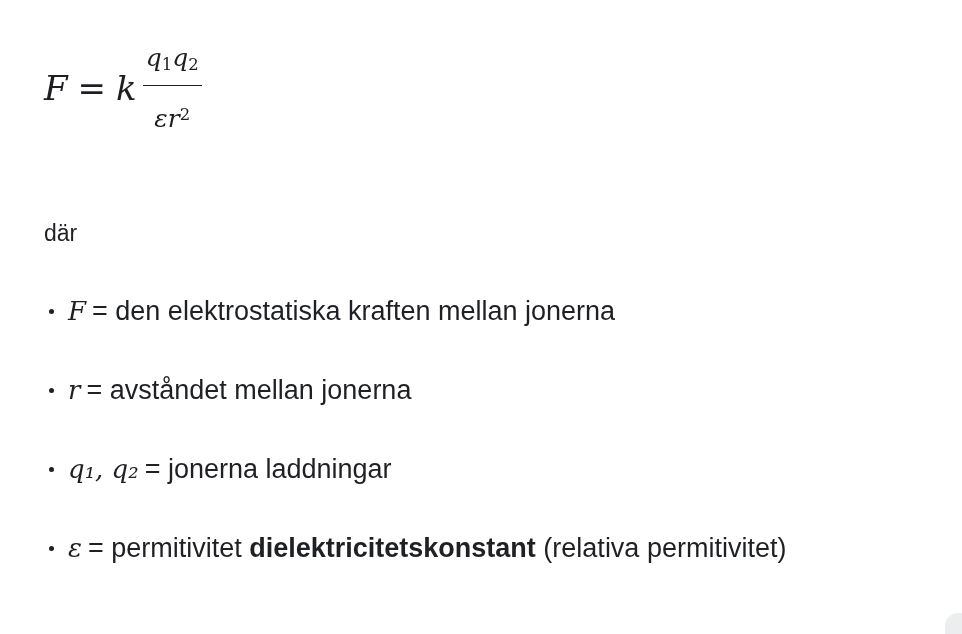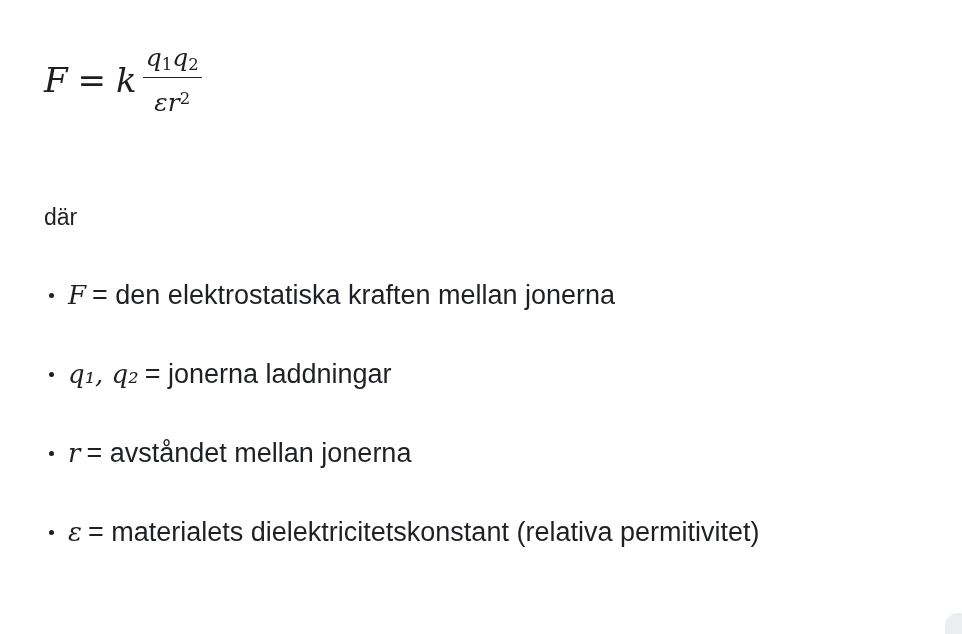--- a/index.html
+++ b/index.html
@@ -33,20 +33,21 @@
     margin: 0 10px;
   }
   .formula .coeff { margin-right: 4px; }
   .frac {
     display: inline-flex;
     flex-direction: column;
     align-items: center;
     vertical-align: middle;
     font-size: 25px;
     margin-left: 2px;
+    gap: 8px;
   }
   .frac .num, .frac .den {
     display: inline-block;
     padding: 0 3px;
     line-height: 1.1;
   }
   .frac .num { padding-bottom: 3px; }
   .frac .den { padding-top: 3px; margin-top: 8px; }
   .frac .bar {
     width: 100%;
@@ -88,21 +89,21 @@
     height: 5px;
     border-radius: 50%;
     background: #1f2023;
   }
   .sym {
     font-family: "DejaVu Serif", serif;
     font-style: italic;
     font-size: 26px;
     margin-right: 6px;
   }
-  .bold-term { font-weight: normal; margin-top: 16px; }
+  .bold-term { font-weight: bold; margin-top: 16px; }
 
   
   .corner-overlay {
     position: absolute;
     right: 0;
     bottom: 0;
     width: 17px;
     height: 21px;
     background: #ebedee;
     border-top-left-radius: 13px;
@@ -127,26 +128,26 @@
 
   
   <p class="intro">där</p>
 
   
   <ul class="var-list">
     <li>
       <span class="bullet"></span><span class="sym">F</span><span>= den elektrostatiska kraften mellan jonerna</span>
     </li>
     <li>
+      <span class="bullet"></span><span class="sym">r</span><span>= avståndet mellan jonerna</span>
+    </li>
+    <li>
       <span class="bullet"></span><span class="sym">q₁, q₂</span><span>= jonerna laddningar</span>
     </li>
     <li>
-      <span class="bullet"></span><span class="sym">r</span><span>= avståndet mellan jonerna</span>
-    </li>
-    <li>
-      <span class="bullet"></span><span class="sym">ε</span><span>= materialets </span><span class="bold-term">dielektricitetskonstant</span><span> (relativa permitivitet)</span>
+      <span class="bullet"></span><span class="sym">ε</span><span>= permitivitet </span><span class="bold-term">dielektricitetskonstant</span><span> (relativa permitivitet)</span>
     </li>
   </ul>
 
   
   <div class="corner-overlay"></div>
 
 </div>
 
 </body></html>

